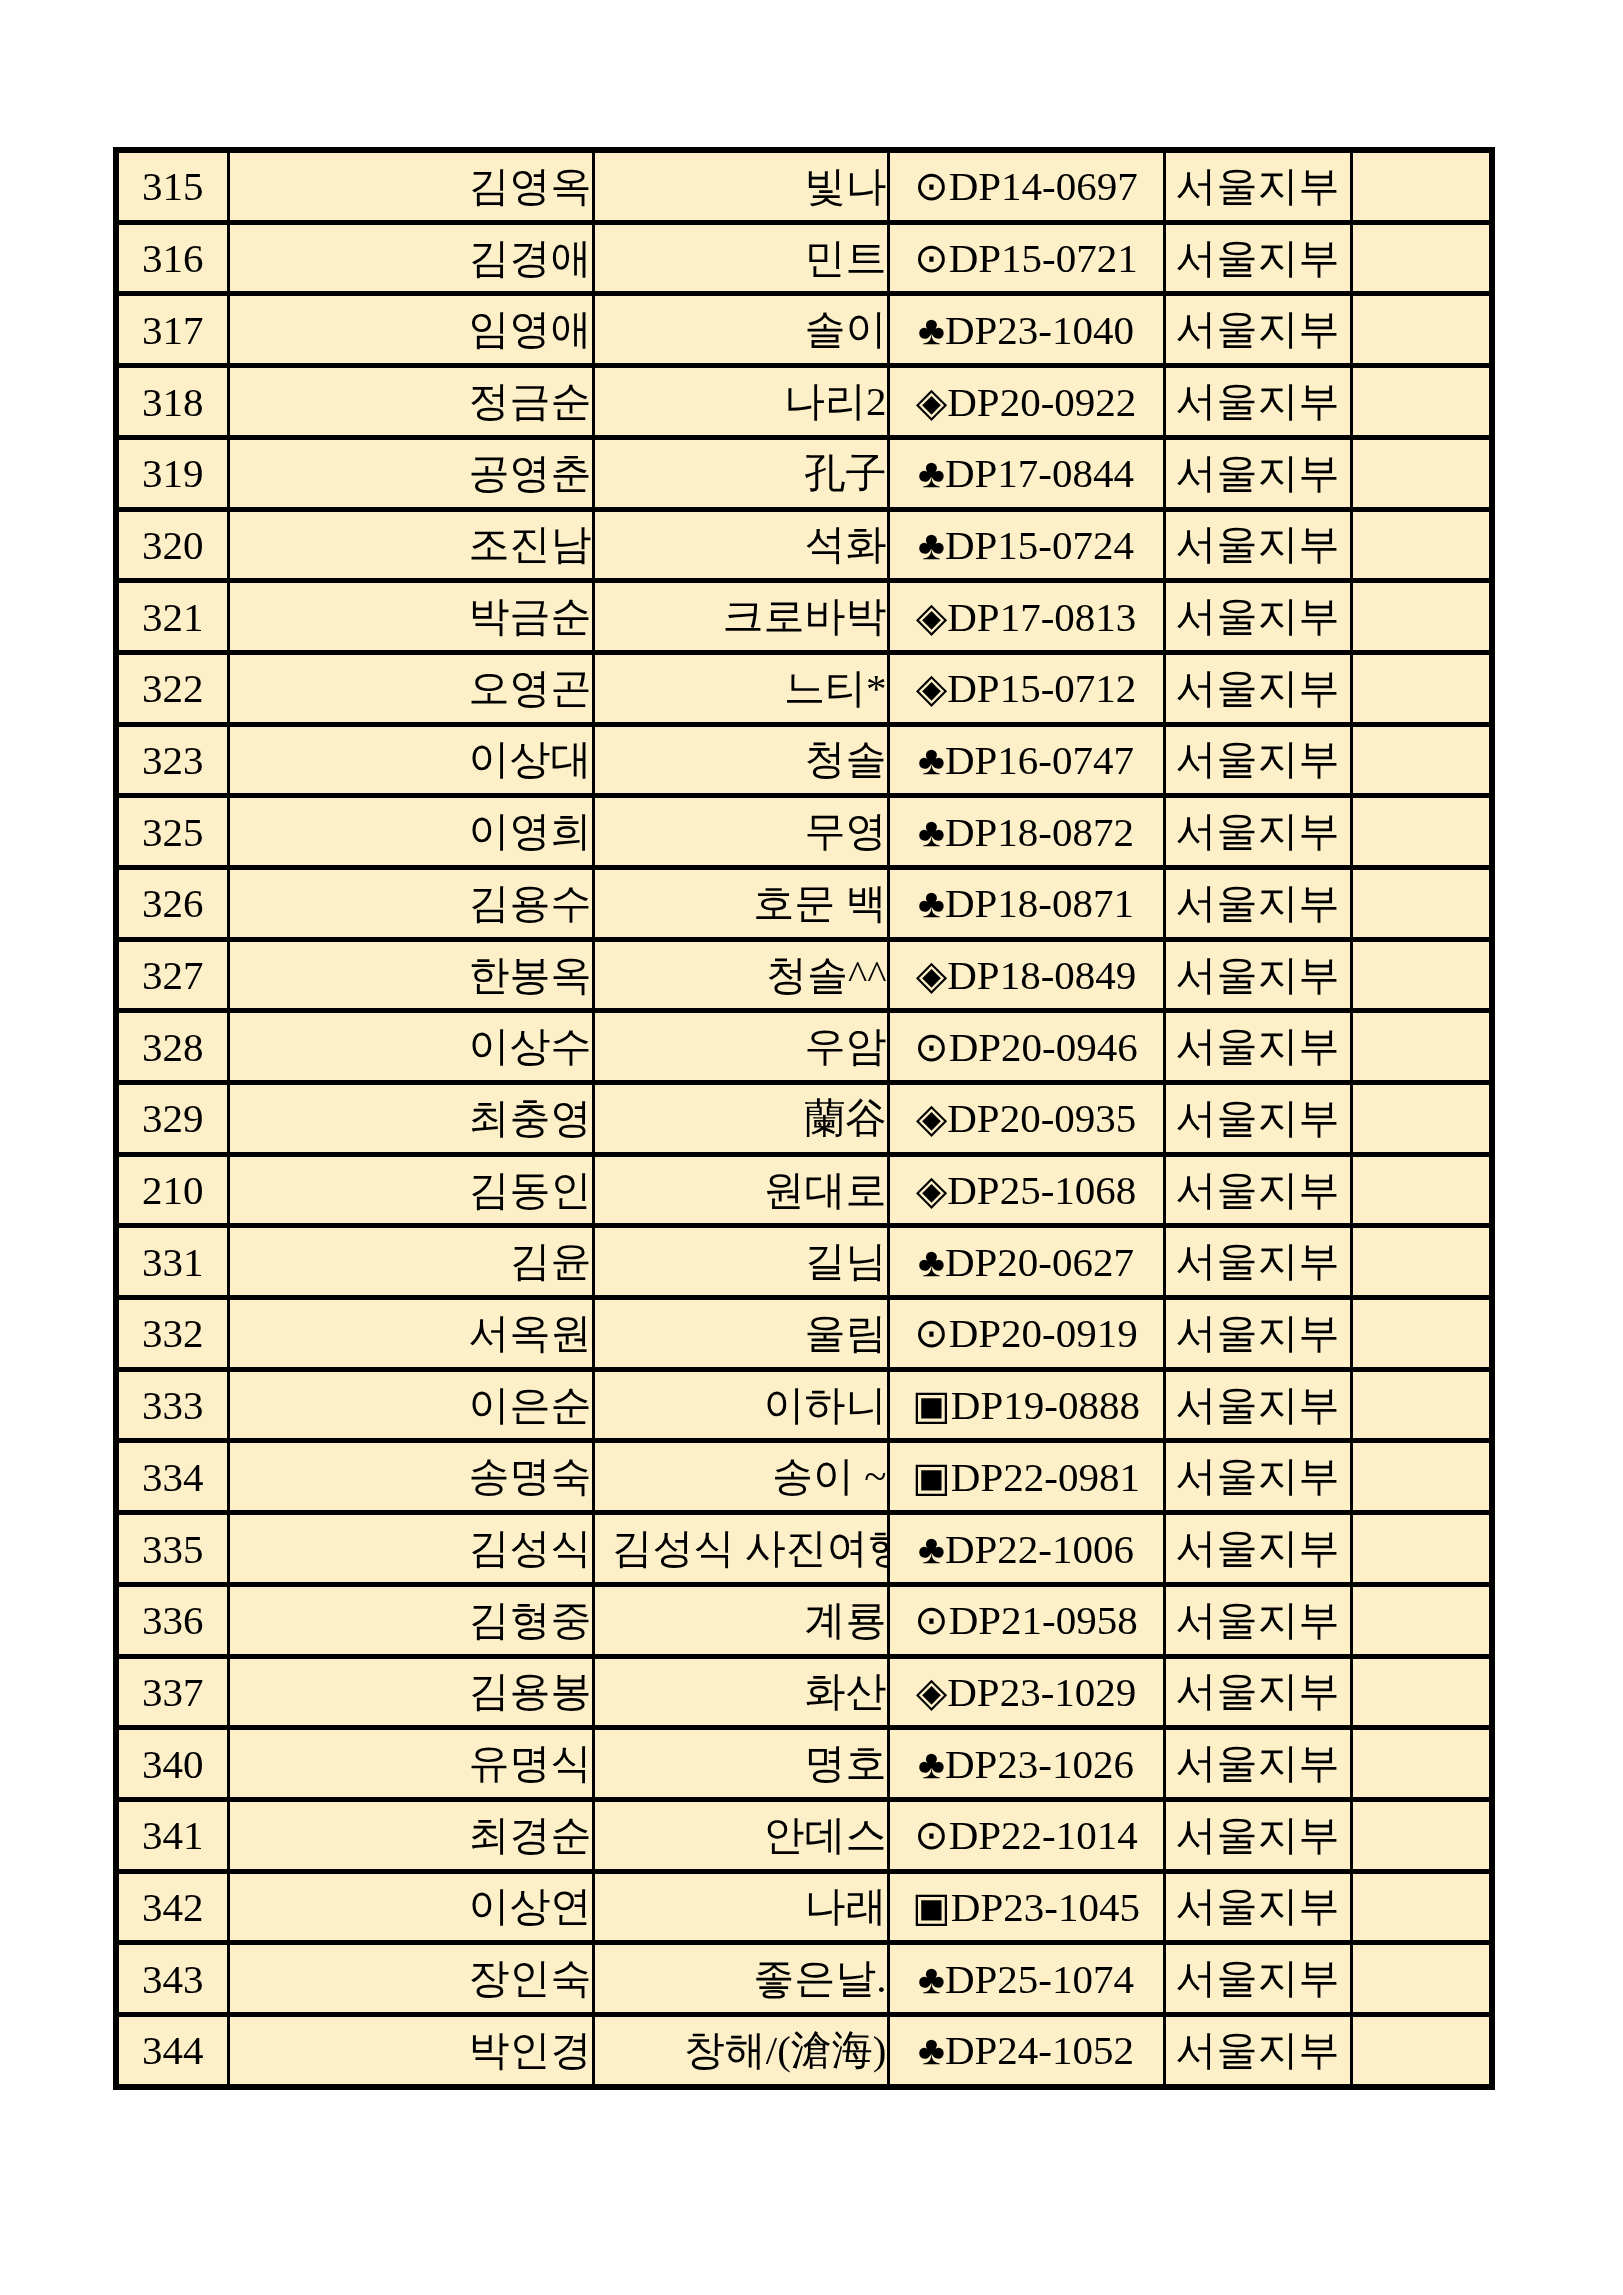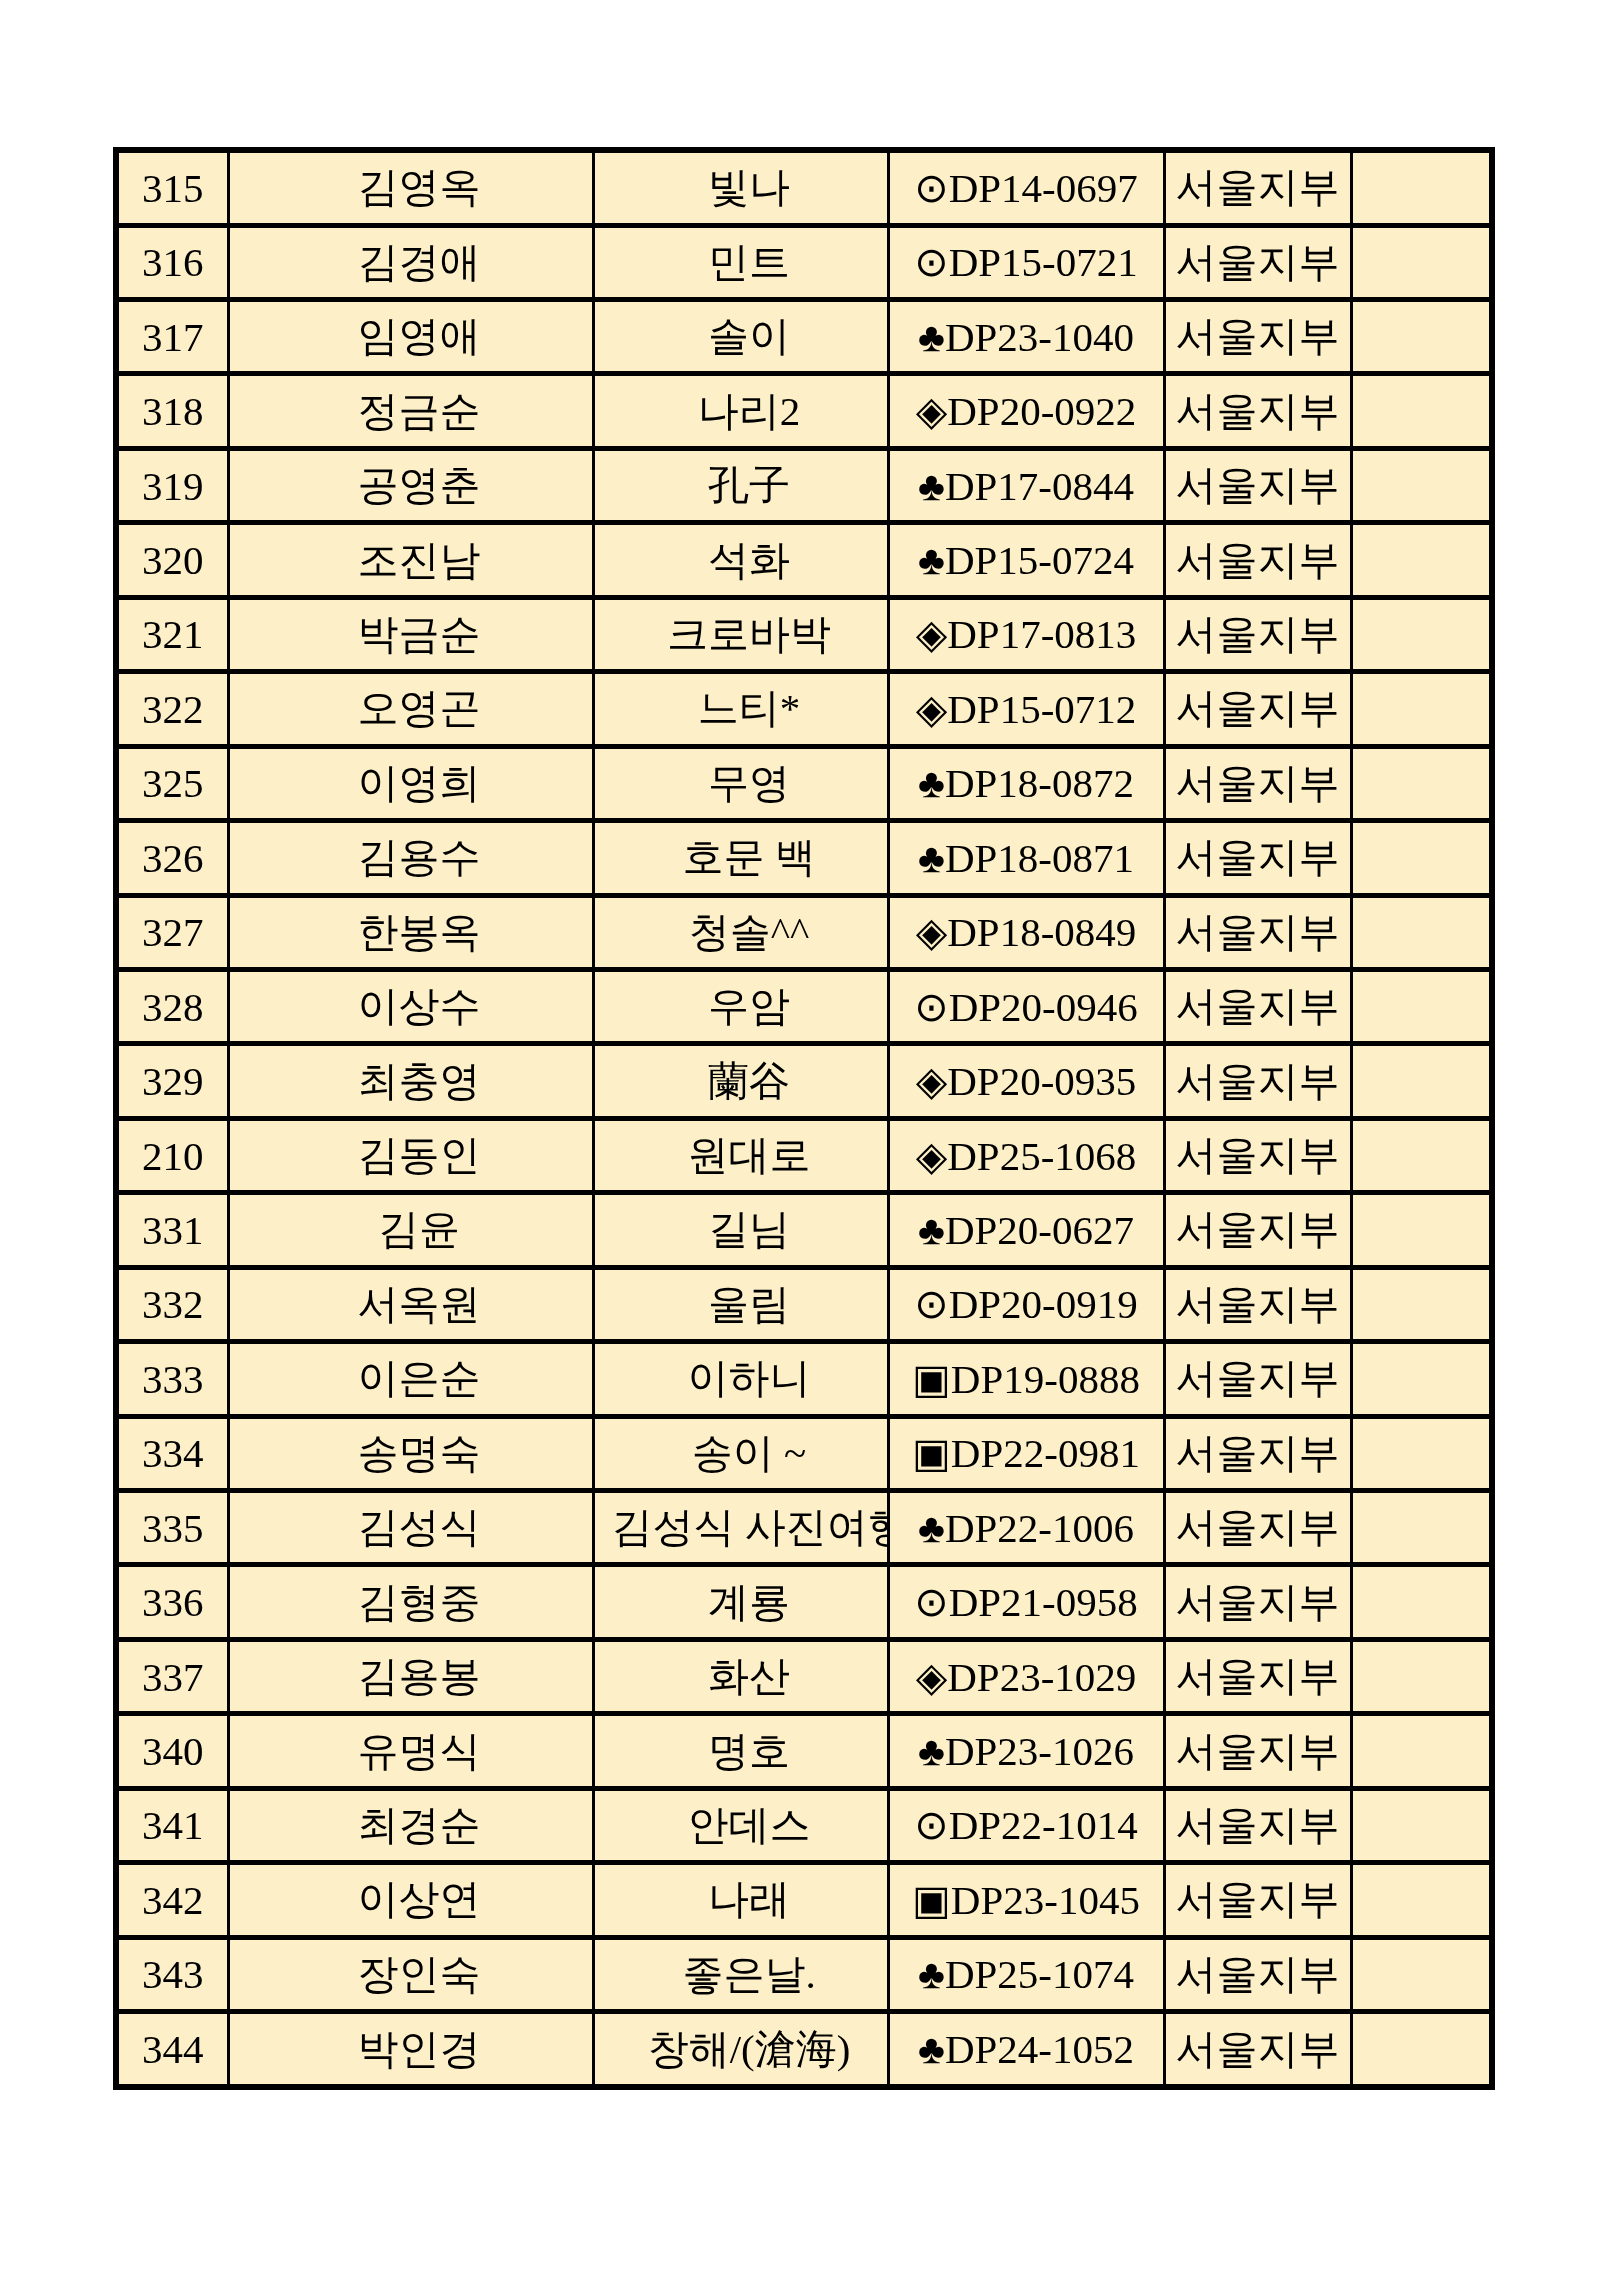--- a/index.html
+++ b/index.html
@@ -39,21 +39,21 @@
     color: #000000;
     font-size: 41px;
     font-weight: 500;
     vertical-align: middle;
     text-align: center;
     overflow: hidden;
     white-space: nowrap;
     padding: 0;
   }
   td.left {
-    text-align: center;
+    text-align: right;
     padding-left: 17px;
   }
   td .sym {
     display: inline-block;
   }
 </style>
 </head>
 <body>
 
 <div class="table-wrap">
@@ -132,20 +132,28 @@
 
   <tr>
     <td>322</td>
     <td class="left">오영곤</td>
     <td class="left">느티*</td>
     <td><span class="sym">◈</span><span>DP15-0712</span></td>
     <td>서울지부</td>
     <td></td>
   </tr>
 
+  <tr>
+    <td>323</td>
+    <td class="left">이상대</td>
+    <td class="left">청솔</td>
+    <td><span class="sym">♣</span><span>DP16-0747</span></td>
+    <td>서울지부</td>
+    <td></td>
+  </tr>
 
 
   <tr>
     <td>325</td>
     <td class="left">이영희</td>
     <td class="left">무영</td>
     <td><span class="sym">♣</span><span>DP18-0872</span></td>
     <td>서울지부</td>
     <td></td>
   </tr>

